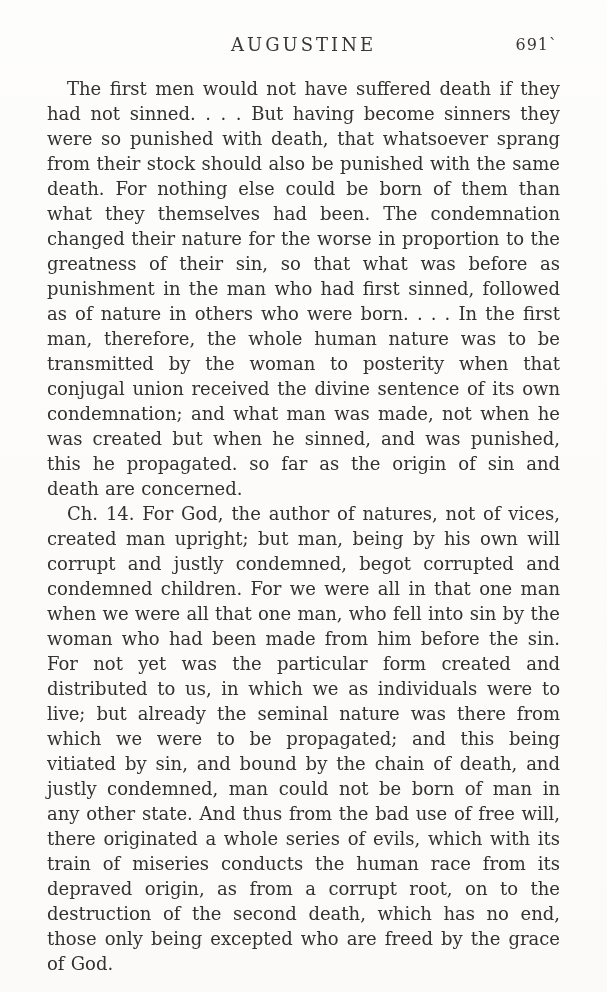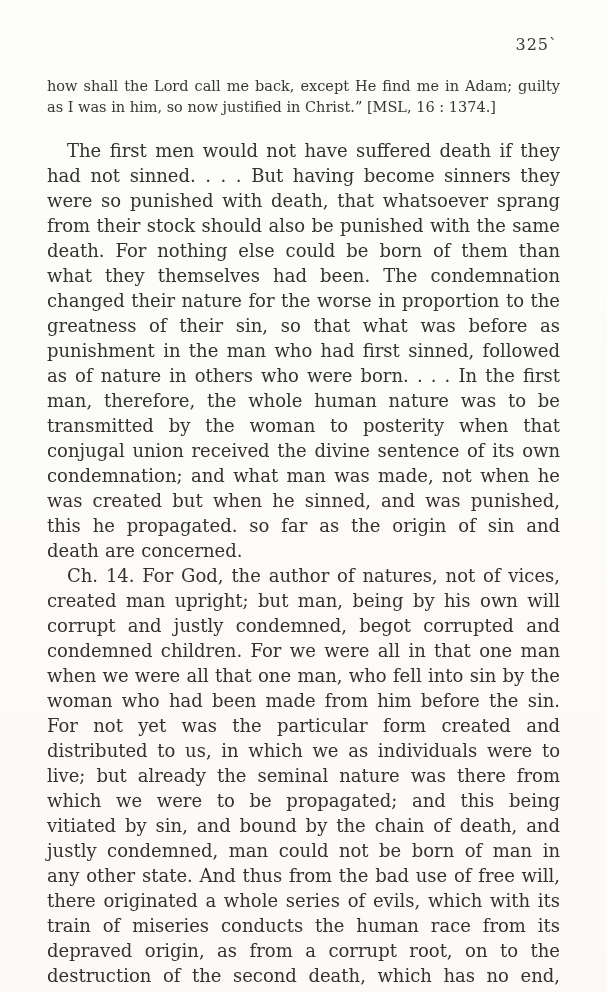--- a/index.html
+++ b/index.html
@@ -64,24 +64,24 @@
   .citation .gap-sm { display: inline-block; width: 8px; }
   .citation .gap-lg { display: inline-block; width: 18px; }
   .citation em { font-style: italic; }
 </style>
 </head>
 <body>
 
 <div class="page">
 
   <div class="header">
-    <span class="page-number">325`</span>
+    <h1 class="running-title">AUGUSTINE</h1>
+    <span class="page-number">691`</span>
   </div>
 
-  <p class="quote-continuation">how shall the Lord call me back, except He find me in Adam; guilty as I was in him, so now justified in Christ.”   [MSL, 16 : 1374.]</p>
 
   <p class="body-para">The first men would not have suffered death if they had not sinned. . . . But having become sinners they were so punished with death, that whatsoever sprang from their stock should also be punished with the same death.  For nothing else could be born of them than what they themselves had been.  The condemnation changed their nature for the worse in proportion to the greatness of their sin, so that what was before as punishment in the man who had first sinned, followed as of nature in others who were born. . . . In the first man, therefore, the whole human nature was to be transmitted by the woman to posterity when that conjugal union received the divine sentence of its own condemnation; and what man was made, not when he was created but when he sinned, and was punished, this he propagated. so far as the origin of sin and death are concerned.</p>
 
   <p class="body-para">Ch. 14.  For God, the author of natures, not of vices, created man upright; but man, being by his own will corrupt and justly condemned, begot corrupted and condemned children.  For we were all in that one man when we were all that one man, who fell into sin by the woman who had been made from him before the sin.  For not yet was the particular form created and distributed to us, in which we as individuals were to live; but already the seminal nature was there from which we were to be propagated; and this being vitiated by sin, and bound by the chain of death, and justly condemned, man could not be born of man in any other state.  And thus from the bad use of free will, there originated a whole series of evils, which with its train of miseries conducts the human race from its depraved origin, as from a corrupt root, on to the destruction of the second death, which has no end, those only being excepted who are freed by the grace of God.</p>
 
   <p class="citation">
     <em>(d)</em><span class="gap-sm"></span><span>Augustine,</span>
     <em>De Correptione et Gratia.</em>
     <span>2.</span><span class="gap-lg"></span><span>(MSL. 44 : 917.)</span>
   </p>

